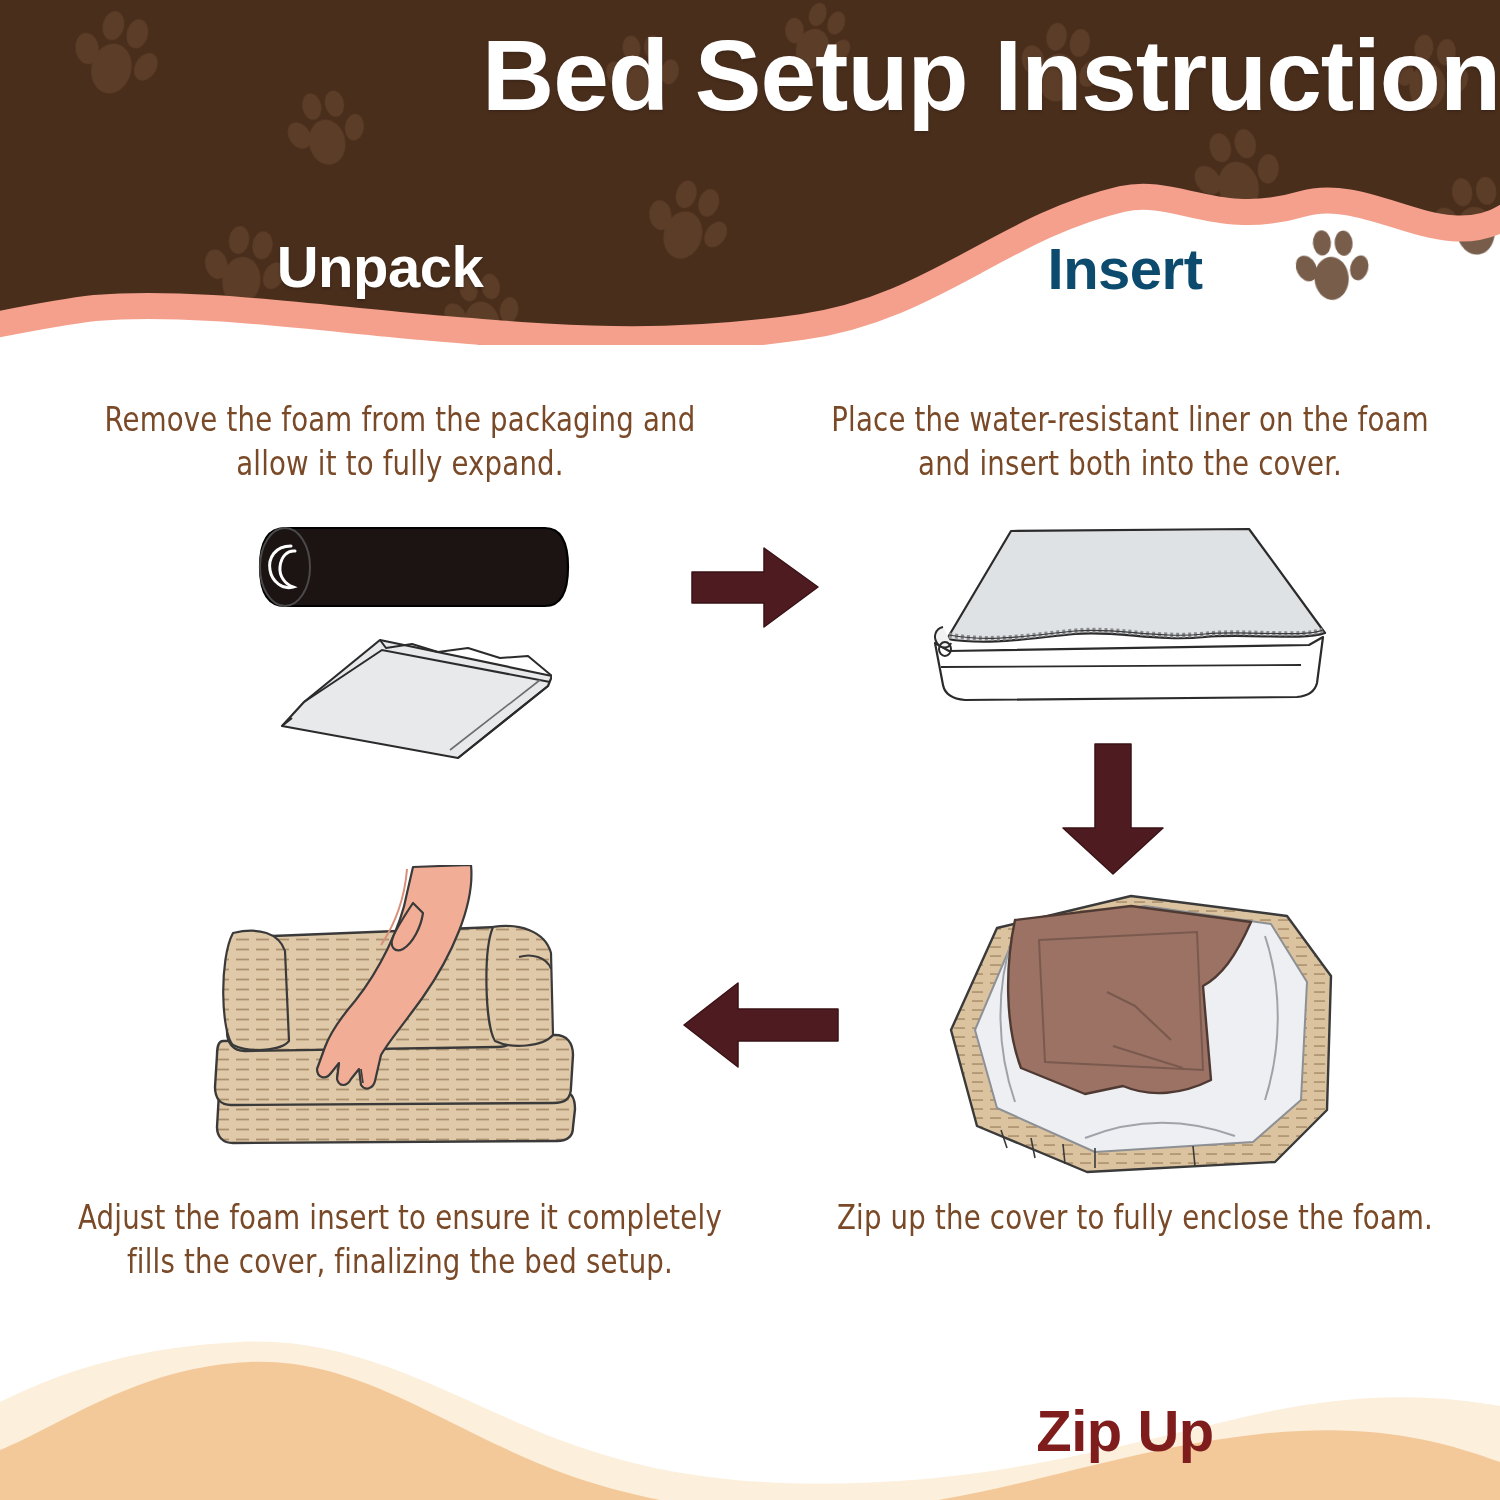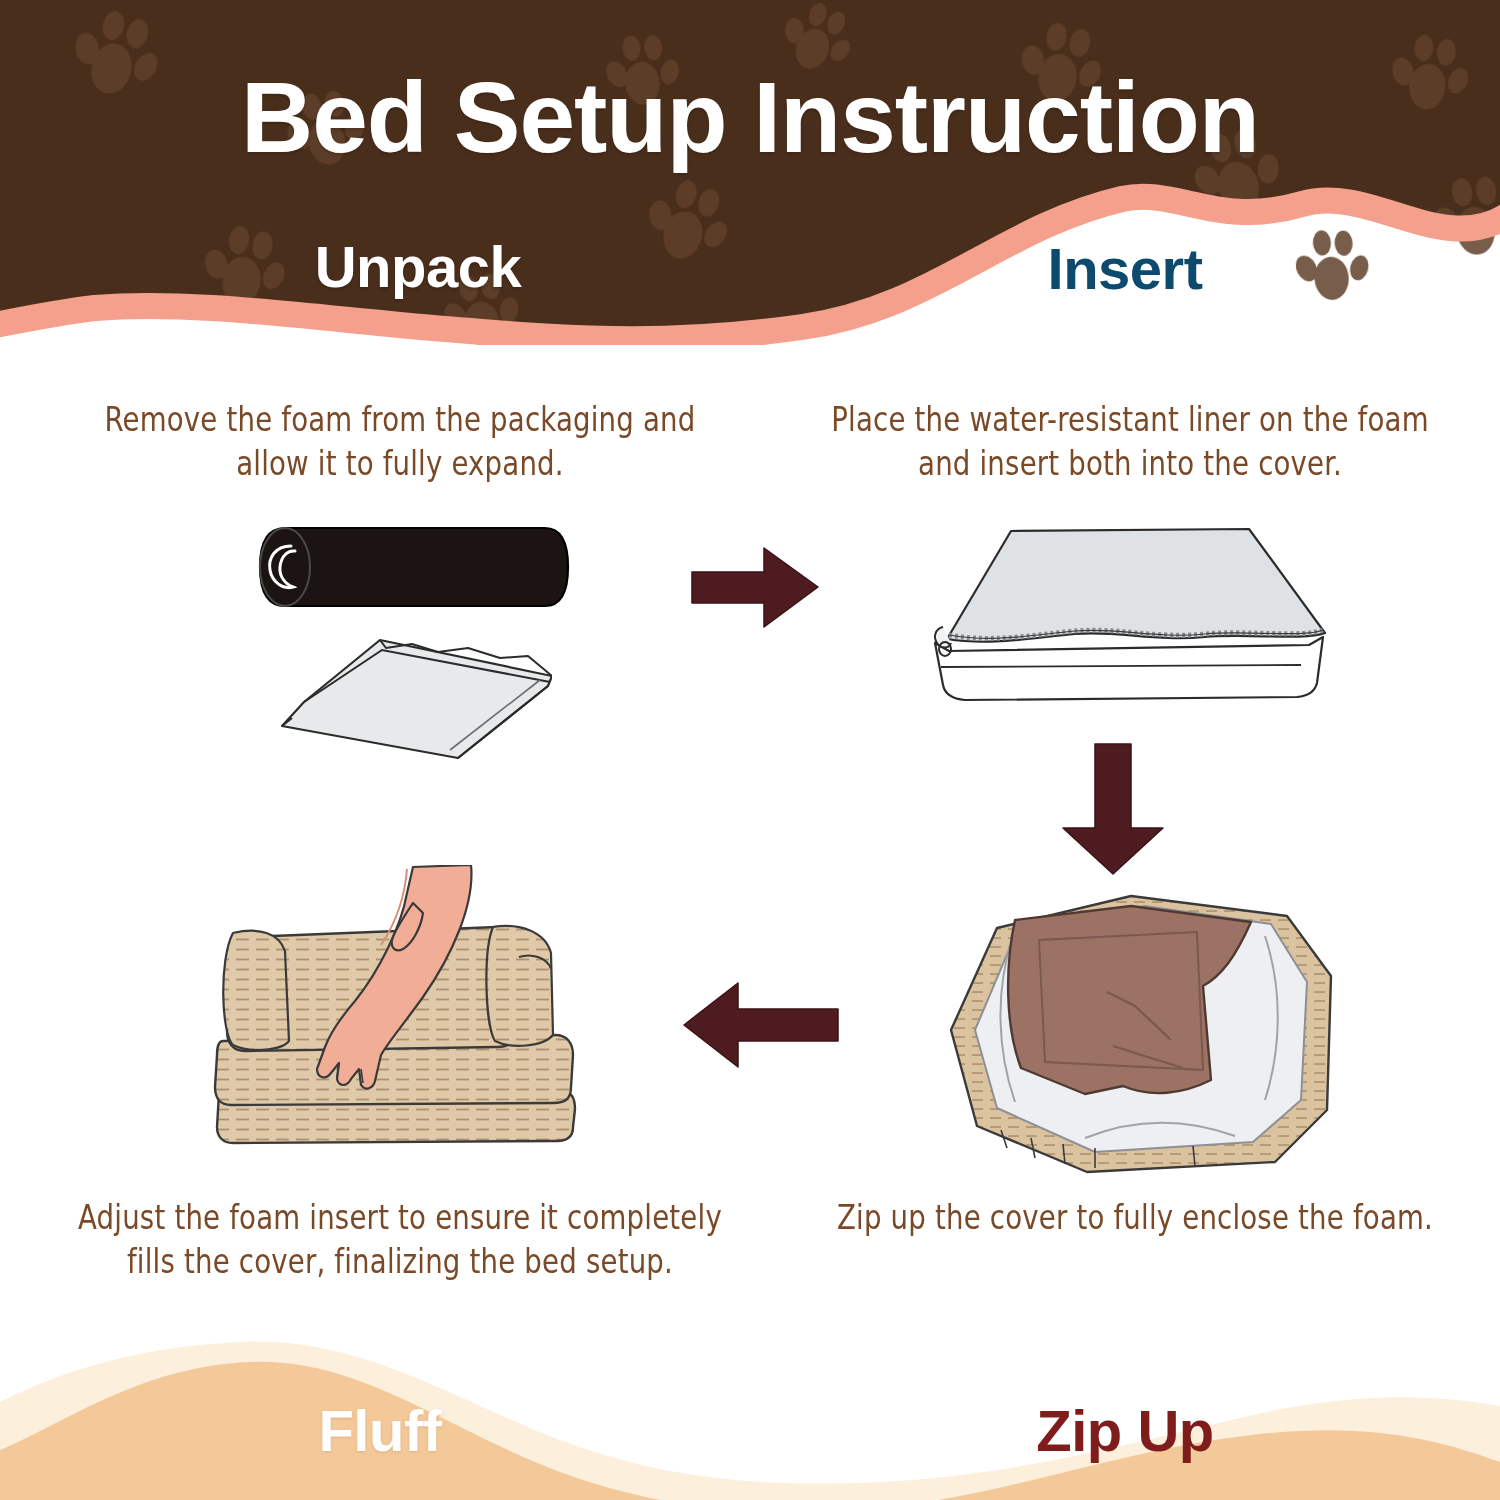--- a/index.html
+++ b/index.html
@@ -6,33 +6,32 @@
   html,body { width:1500px; height:1500px; overflow:hidden; background:#ffffff; }
   body { font-family:"Liberation Sans", sans-serif; position:relative; }
 
   .stage { position:relative; width:1500px; height:1500px; background:#fff; }
 
   
   .header-wrap { position:absolute; left:0; top:0; width:1500px; height:345px; }
   .header-svg { position:absolute; left:0; top:0; width:1500px; height:345px; display:block; }
 
   .main-title {
-    position:absolute; left:0; top:18px; width:1500px; text-align:center;
+    position:absolute; left:0; top:18px; width:1500px; text-align:right;
     font-size:100px; font-weight:bold; color:#ffffff; letter-spacing:-1px;
     line-height:1.15; white-space:nowrap;
     text-shadow:0 2px 3px rgba(0,0,0,0.18);
-    margin-top:42px;
   }
 
   .step-label {
     position:absolute; font-size:58px; font-weight:bold; letter-spacing:-0.5px;
     line-height:1; white-space:nowrap;
   }
   .label-unpack { left:0; top:238px; width:760px; text-align:center; color:#ffffff;
-                  text-shadow:0 2px 3px rgba(0,0,0,0.22);margin-left:38px; }
+                  text-shadow:0 2px 3px rgba(0,0,0,0.22); }
   .label-insert { left:750px; top:240px; width:750px; text-align:center; color:#0c4a6e; }
   .label-fluff  { left:0; top:1402px; width:760px; text-align:center; color:#ffffff;
                   text-shadow:0 1px 3px rgba(180,130,80,0.35); }
   .label-zipup  { left:750px; top:1402px; width:750px; text-align:center; color:#7f1d1d; }
 
   
   .desc {
     position:absolute; color:#7A4A28; text-align:center;
     font-family:"DejaVu Sans Condensed","Liberation Sans Narrow","Liberation Sans", sans-serif;
     font-size:33px; line-height:1.32; letter-spacing:0.2px;
@@ -268,16 +267,15 @@
       <path d="M0,72 C50,48 120,18 240,12 C360,6 450,68 560,110
                C660,148 760,158 880,152 C1010,146 1120,116 1240,88
                C1340,64 1420,62 1500,76 L1500,170 L0,170 Z" fill="#FCEFDC"></path>
 
       <path d="M0,120 C60,96 140,36 250,32 C360,28 440,96 560,142
                C680,186 800,190 900,176 C1030,158 1130,118 1260,104
                C1370,92 1440,110 1500,132 L1500,170 L0,170 Z" fill="#F4C99A"></path>
     </svg>
   </div>
 
-  <div class="step-label label-fluff">Fluff</div>
   <div class="step-label label-zipup">Zip Up</div>
 
 </div>
 
 </body></html>

